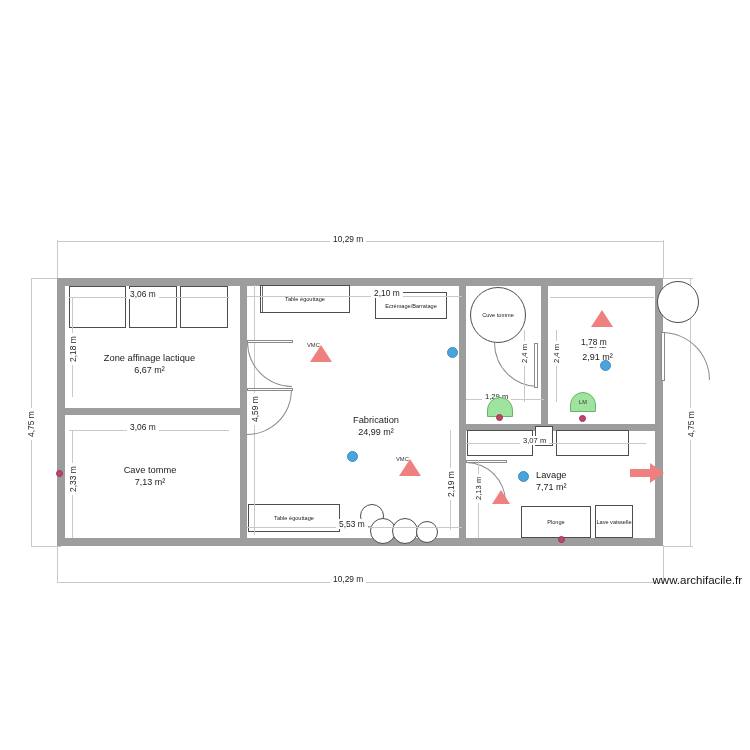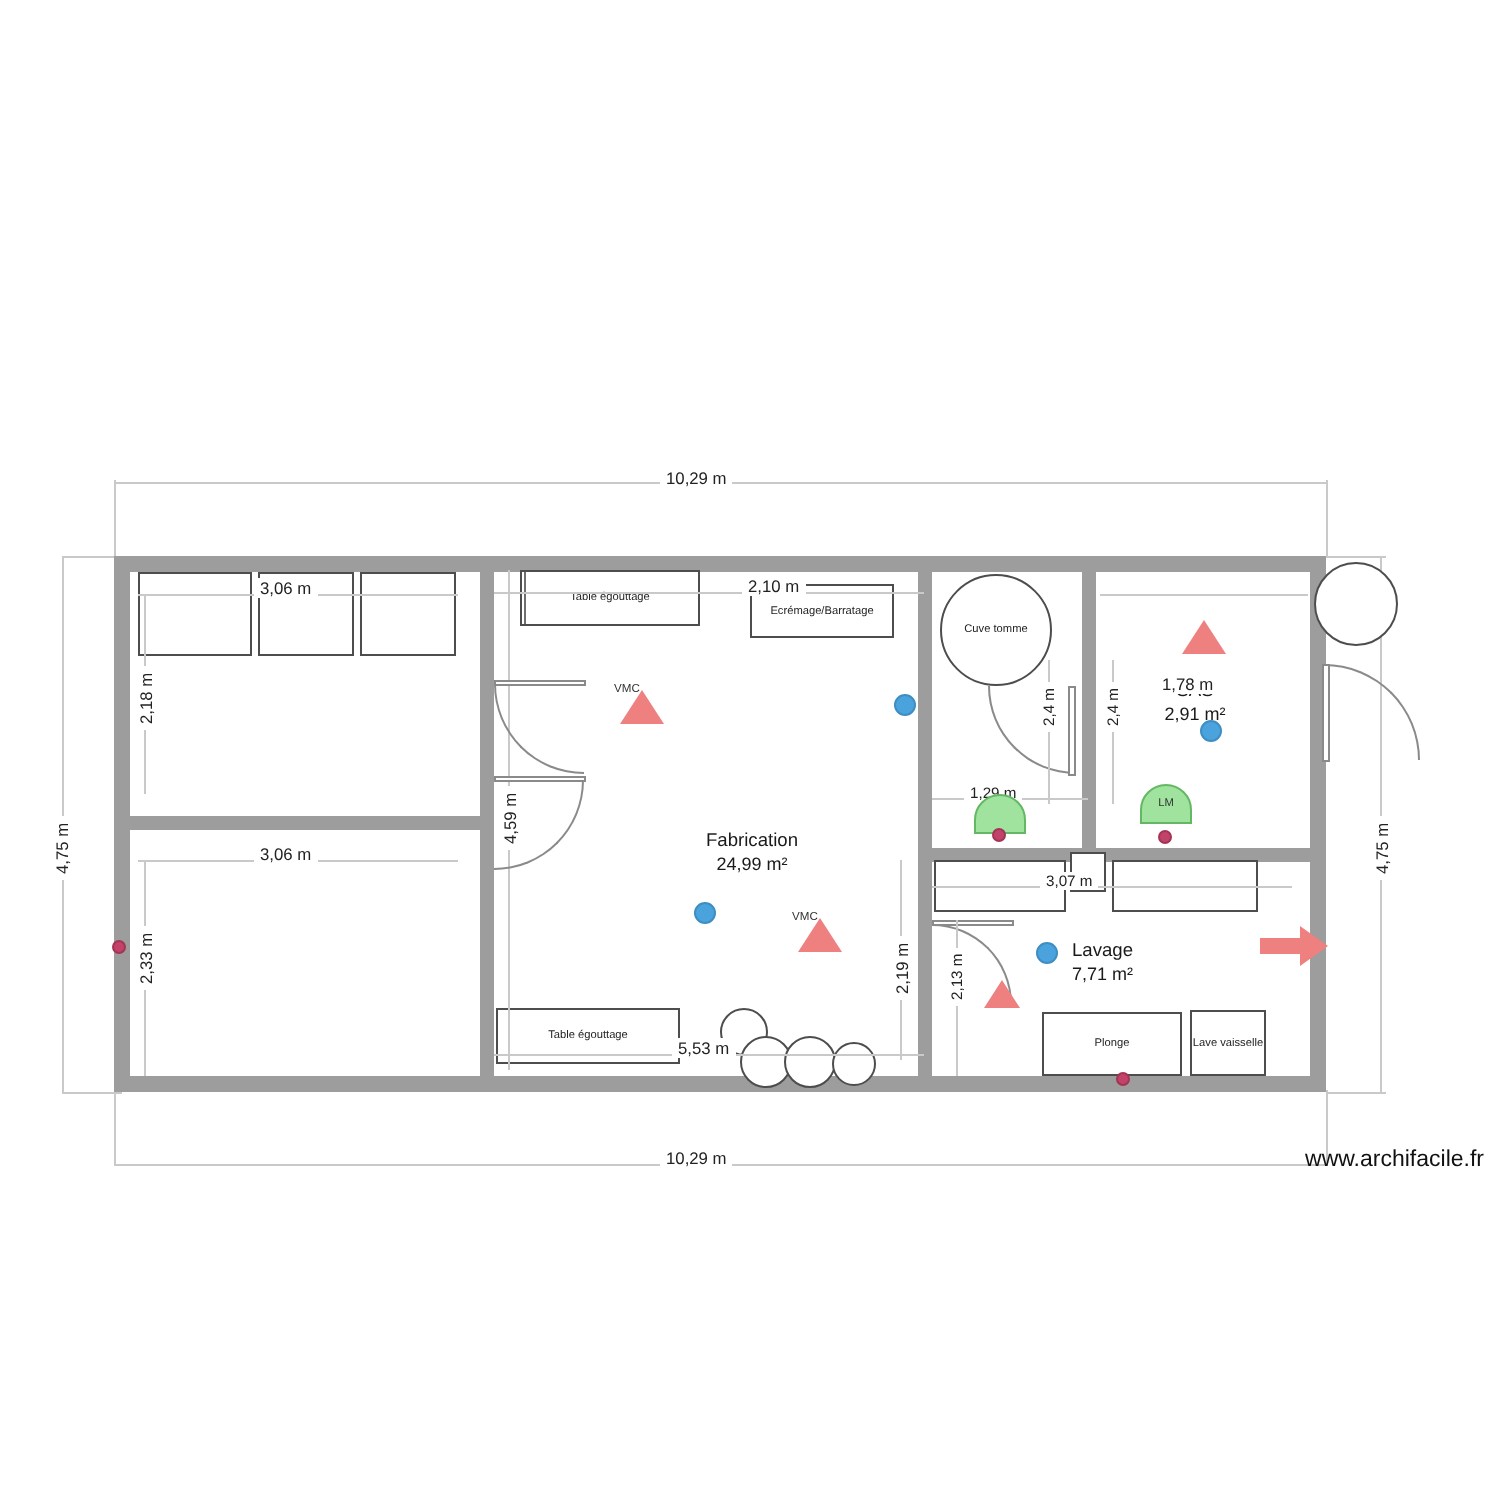--- a/index.html
+++ b/index.html
@@ -103,30 +103,38 @@
   <div class="wall" style="left:655px;top:278px;width:8px;height:268px;"></div>
 
   <div class="wall" style="left:240px;top:278px;width:7px;height:268px;"></div>
   <div class="wall" style="left:459px;top:278px;width:7px;height:146px;"></div>
   <div class="wall" style="left:459px;top:424px;width:7px;height:122px;"></div>
   <div class="wall" style="left:541px;top:278px;width:7px;height:146px;"></div>
 
   <div class="wall" style="left:57px;top:408px;width:190px;height:7px;"></div>
   <div class="wall" style="left:459px;top:424px;width:204px;height:7px;"></div>
 
+  <div class="roomlabel" style="left:92px;top:353px;width:115px;">
+    <div>Zone affinage lactique</div>
+    <div class="ar">6,67 m²</div>
+  </div>
 
   <div class="furn" style="left:69px;top:286px;width:57px;height:42px;"></div>
   <div class="furn" style="left:129px;top:286px;width:48px;height:42px;"></div>
   <div class="furn" style="left:180px;top:286px;width:48px;height:42px;"></div>
 
   <div class="dimh" style="left:69px;top:297px;width:160px;"></div>
   <div class="dimtxt" style="left:127px;top:289px;">3,06 m</div>
   <div class="dimv" style="left:72px;top:297px;height:100px;"></div>
   <div class="dimtxt v" style="left:68px;top:365px;">2,18 m</div>
 
+  <div class="roomlabel" style="left:95px;top:465px;width:110px;">
+    <div>Cave tomme</div>
+    <div class="ar">7,13 m²</div>
+  </div>
   <div class="dimh" style="left:69px;top:430px;width:160px;"></div>
   <div class="dimtxt" style="left:127px;top:422px;">3,06 m</div>
   <div class="dimv" style="left:72px;top:430px;height:108px;"></div>
   <div class="dimtxt v" style="left:68px;top:495px;">2,33 m</div>
   <div class="rdot" style="left:56px;top:470px;"></div>
 
   <div class="roomlabel" style="left:330px;top:415px;width:92px;">
     <div>Fabrication</div>
     <div class="ar">24,99 m²</div>
   </div>

